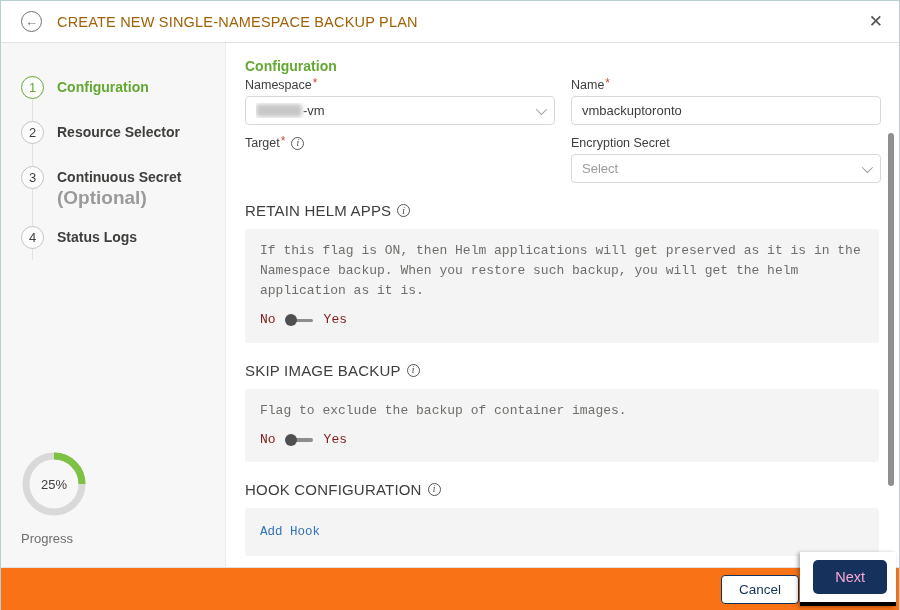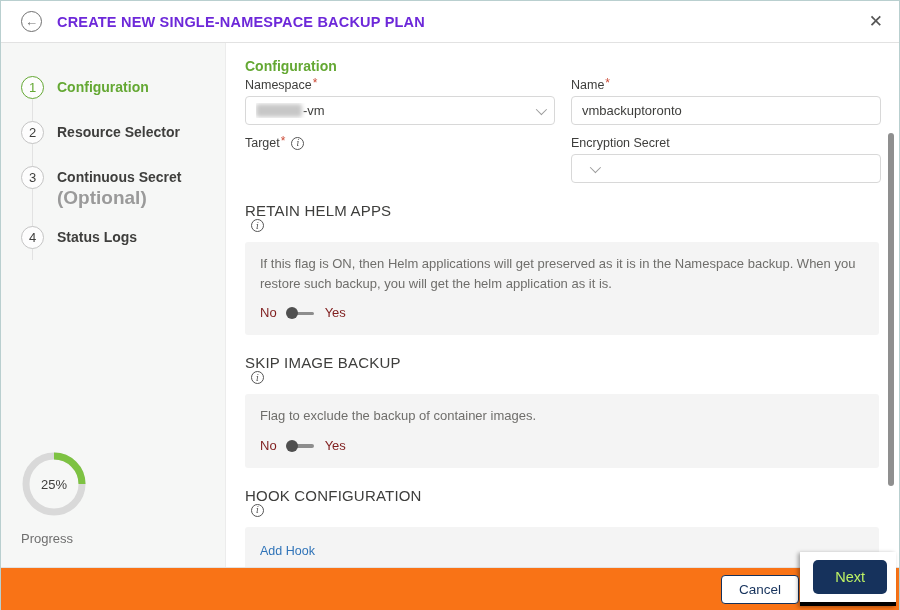--- a/index.html
+++ b/index.html
@@ -16,21 +16,21 @@
   .hdr {
     height:42px; display:flex; align-items:center;
     padding:0 16px 0 20px; border-bottom:1px solid #e2e2e2; background:#fff;
   }
   .back-circle {
     width:21px; height:21px; border:1.5px solid #6f6f6f; border-radius:50%;
     display:flex; align-items:center; justify-content:center;
     color:#6f6f6f; font-size:13px; line-height:1; cursor:pointer; flex:0 0 auto;
   }
   .hdr-title {
-    margin-left:15px; font-size:14.5px; font-weight:bold; color:#6d28d9;
+    margin-left:15px; font-size:14.5px; font-weight:normal; color:#a16207;
     letter-spacing:.2px;
   }
   .close-x { margin-left:auto; font-size:17px; color:#555; cursor:pointer; }
   
   .bodywrap { display:flex; height:524px; position:relative; }
   .sidebar {
     width:225px; background:#f6f7f6; border-right:1px solid #ececec;
     position:relative; padding-top:22px; flex:0 0 auto;
   }
   .steps { position:relative; }
@@ -81,25 +81,25 @@
     filter:blur(2.2px); border-radius:2px; margin-right:1px; vertical-align:-2px;
   }
   .info-i {
     width:13px; height:13px; border:1px solid #555; border-radius:50%;
     display:inline-flex; align-items:center; justify-content:center;
     font-size:9px; color:#555; margin-left:6px; flex:0 0 auto;
     font-family:"DejaVu Serif",serif; font-style:italic;
   }
   .sec-hdr {
     font-size:15px; color:#3e3e3c; letter-spacing:.2px; margin:19px 0 10px;
-    display:flex; align-items:flex-start; font-weight:500;flex-direction:column;
+    display:flex; align-items:center; font-weight:500;
   }
   .panel {
     background:#f4f4f4; border-radius:3px; padding:12px 15px;
-    font-size:13px; color:#6f6e6b; line-height:1.55; margin-right:2px;
+    font-size:13px; color:#6f6e6b; line-height:1.55; margin-right:2px;font-family:Liberation Mono, monospace;
   }
   .toggle-row { display:flex; align-items:center; gap:9px; margin-top:9px; color:#7f1d1d; }
   .switch { position:relative; width:30px; height:13px; cursor:pointer; }
   .switch .track {
     position:absolute; left:9px; top:5px; width:19px; height:3.5px;
     background:#8d8d8d; border-radius:2px;
   }
   .switch .knob {
     position:absolute; left:0; top:0.5px; width:12px; height:12px;
     background:#4f4f4f; border-radius:50%;
@@ -119,21 +119,21 @@
   .btn-cancel {
     background:#fff; border:1px solid #16325c; color:#16325c; border-radius:4px;
     font-size:13.5px; padding:6px 17px; cursor:pointer; font-family:inherit;
   }
   .next-card {
     position:absolute; right:3px; bottom:3px; background:#fff; z-index:5;
     padding:8px 9px 8px 13px; border-bottom:4px solid #000;
     box-shadow:-2px 1px 4px rgba(0,0,0,.35);
   }
   .btn-next {
-    background:var(--navy); color:#bef264; border:none; border-radius:5px;
+    background:var(--navy); color:#f9a8d4; border:none; border-radius:5px;
     font-size:14.5px; padding:9px 22px; cursor:pointer; font-family:inherit;
   }
   :root { --green:#64a833; --navy:#16325c; }
 </style>
 </head>
 <body>
 
 <div class="dialog">
 
   <div class="hdr">
@@ -211,20 +211,21 @@
             <span>Target</span>
               <span class="req">*</span>
             <span class="info-i">i</span>
           </div>
         </div>
         <div class="fcol">
           <div class="flabel">
             <span>Encryption Secret</span>
           </div>
           <div class="selectbox">
+            <span class="val placeholder">Select</span>
             <span class="chev"></span>
           </div>
         </div>
       </div>
 
       <div class="sec-hdr">
         <span>RETAIN HELM APPS</span>
         <span class="info-i">i</span>
       </div>
       <div class="panel">

